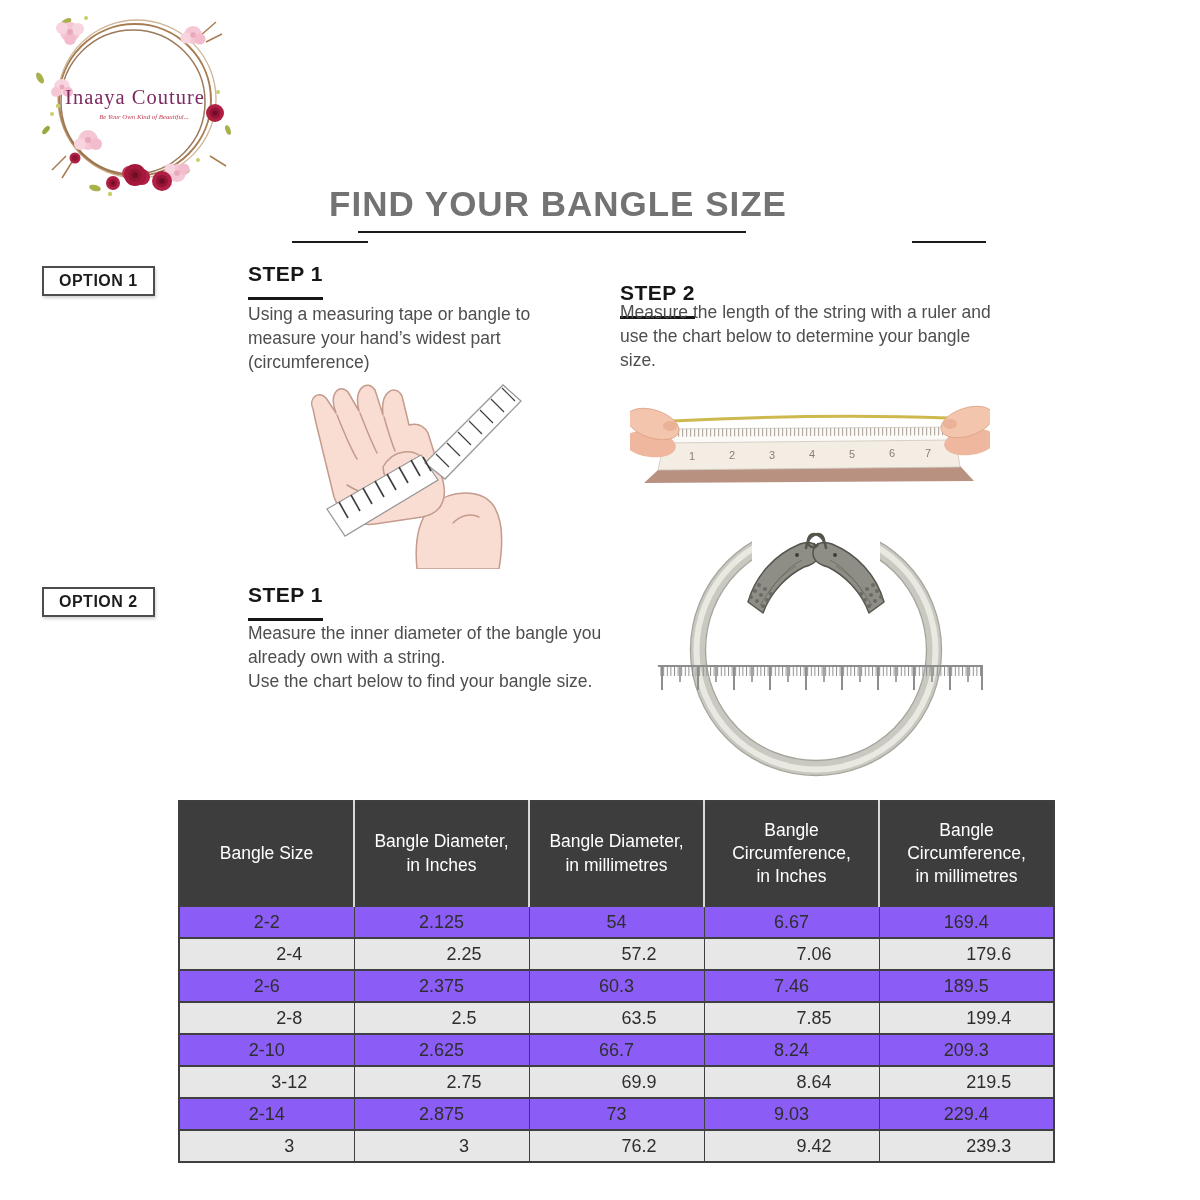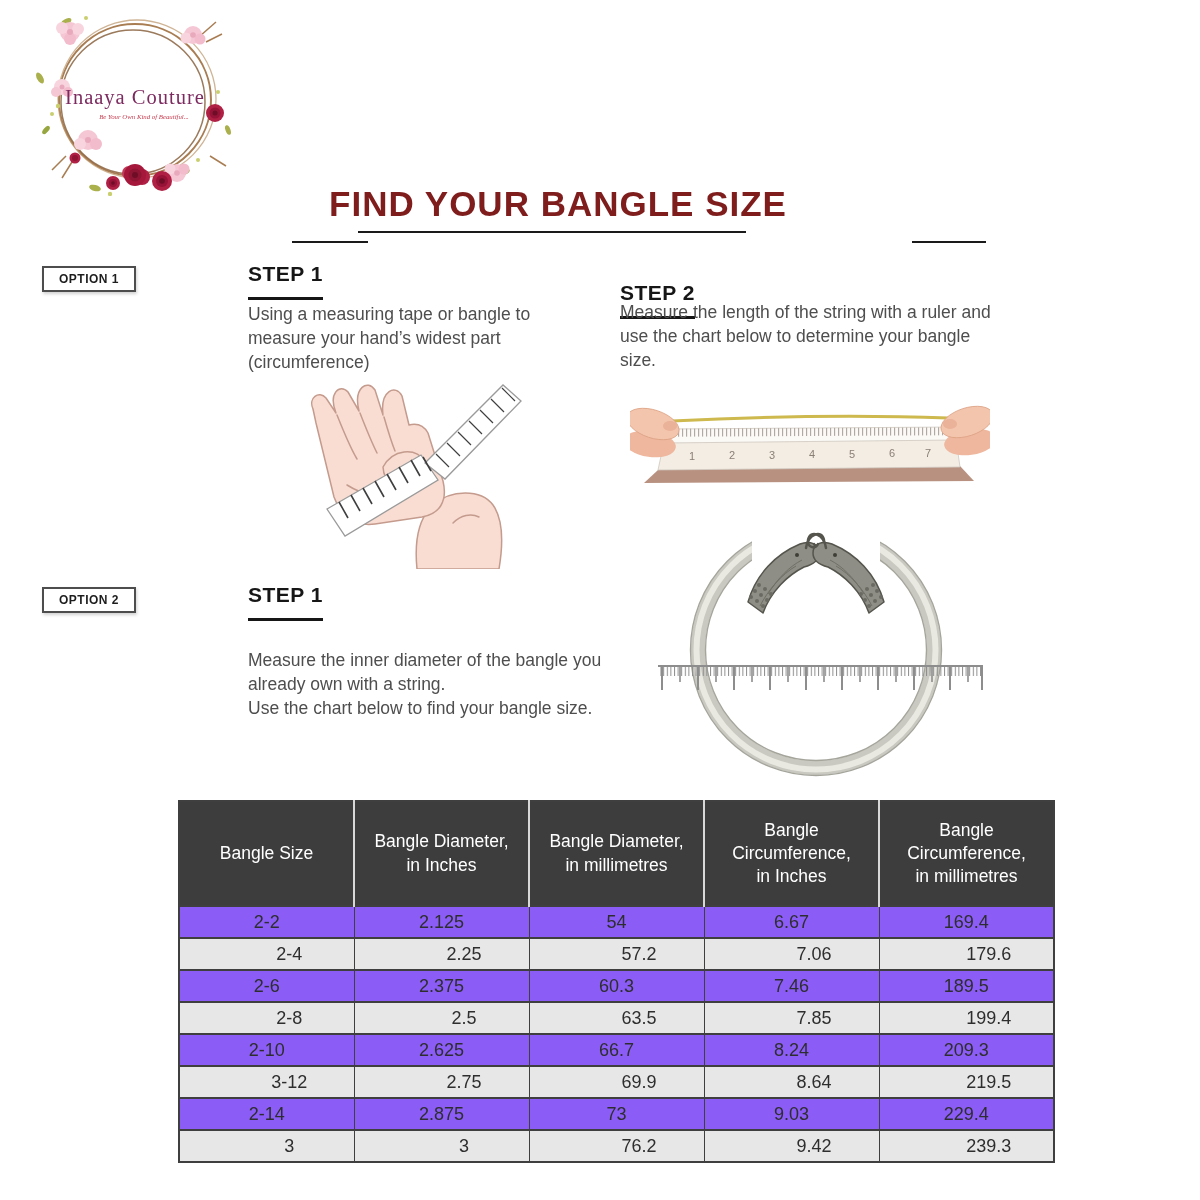--- a/index.html
+++ b/index.html
@@ -4,29 +4,29 @@
 <style>
   html, body { margin: 0; padding: 0; background: #ffffff; }
   .canvas {
     position: relative; width: 1200px; height: 1200px; background: #ffffff;
     font-family: "Liberation Sans", sans-serif; overflow: hidden;
   }
   .abs { position: absolute; }
 
   
   .page-title {
-    font-size: 35px; font-weight: bold; color: #7f1d1d;
+    font-size: 35px; font-weight: bold; color: #737373;
     letter-spacing: 1px; text-align: center; width: 520px;
   }
   .rule { background: #1a1a1a; height: 2px; }
 
   
   .option-box {
     border: 2px solid #4d4d4d; background: #fff; color: #1d1d1d;
-    font-size: 12px; font-weight: bold; letter-spacing: 0.5px;
+    font-size: 16px; font-weight: bold; letter-spacing: 0.5px;
     padding: 4px 15px; box-shadow: 1px 2px 3px rgba(0,0,0,0.18);
   }
 
   
   .step-heading {
     display: inline-block; font-size: 21px; font-weight: bold; color: #161616;
     letter-spacing: 0.5px; border-bottom: 3px solid #161616; padding-bottom: 11px;
   }
   .body-text { font-size: 17.5px; color: #4e4e4e; line-height: 1.38; }
 
@@ -233,21 +233,21 @@
       <ellipse cx="337" cy="40" rx="27" ry="14" fill="#f3c5ad" stroke="#dda285" stroke-width="0.8" transform="rotate(-18 337 40)"></ellipse>
       <ellipse cx="320" cy="42" rx="7" ry="5" fill="#e5a98e" opacity="0.7"></ellipse>
     </g>
   </svg>
 
   <div class="abs option-box" style="left:42px; top:587px;">OPTION 2</div>
 
   <div class="abs" style="left:248px; top:583px;">
     <span class="step-heading">STEP 1</span>
   </div>
-  <div class="abs body-text" style="left:248px; top:621px; width:372px;margin-top:27px;">
+  <div class="abs body-text" style="left:248px; top:621px; width:372px;">
     <div>Measure the inner diameter of the bangle you already own with a string.</div>
     <div>Use the chart below to find your bangle size.</div>
   </div>
 
   <svg class="abs" style="left:638px; top:498px;" width="365" height="300" viewBox="0 0 365 300">
 
     <g fill="none">
       <circle cx="178" cy="152" r="118" stroke="#c9c9c1" stroke-width="14"></circle>
       <circle cx="178" cy="152" r="119.5" stroke="#e9e9e2" stroke-width="6"></circle>
       <circle cx="178" cy="152" r="125.5" stroke="#a5a59c" stroke-width="1.4"></circle>

